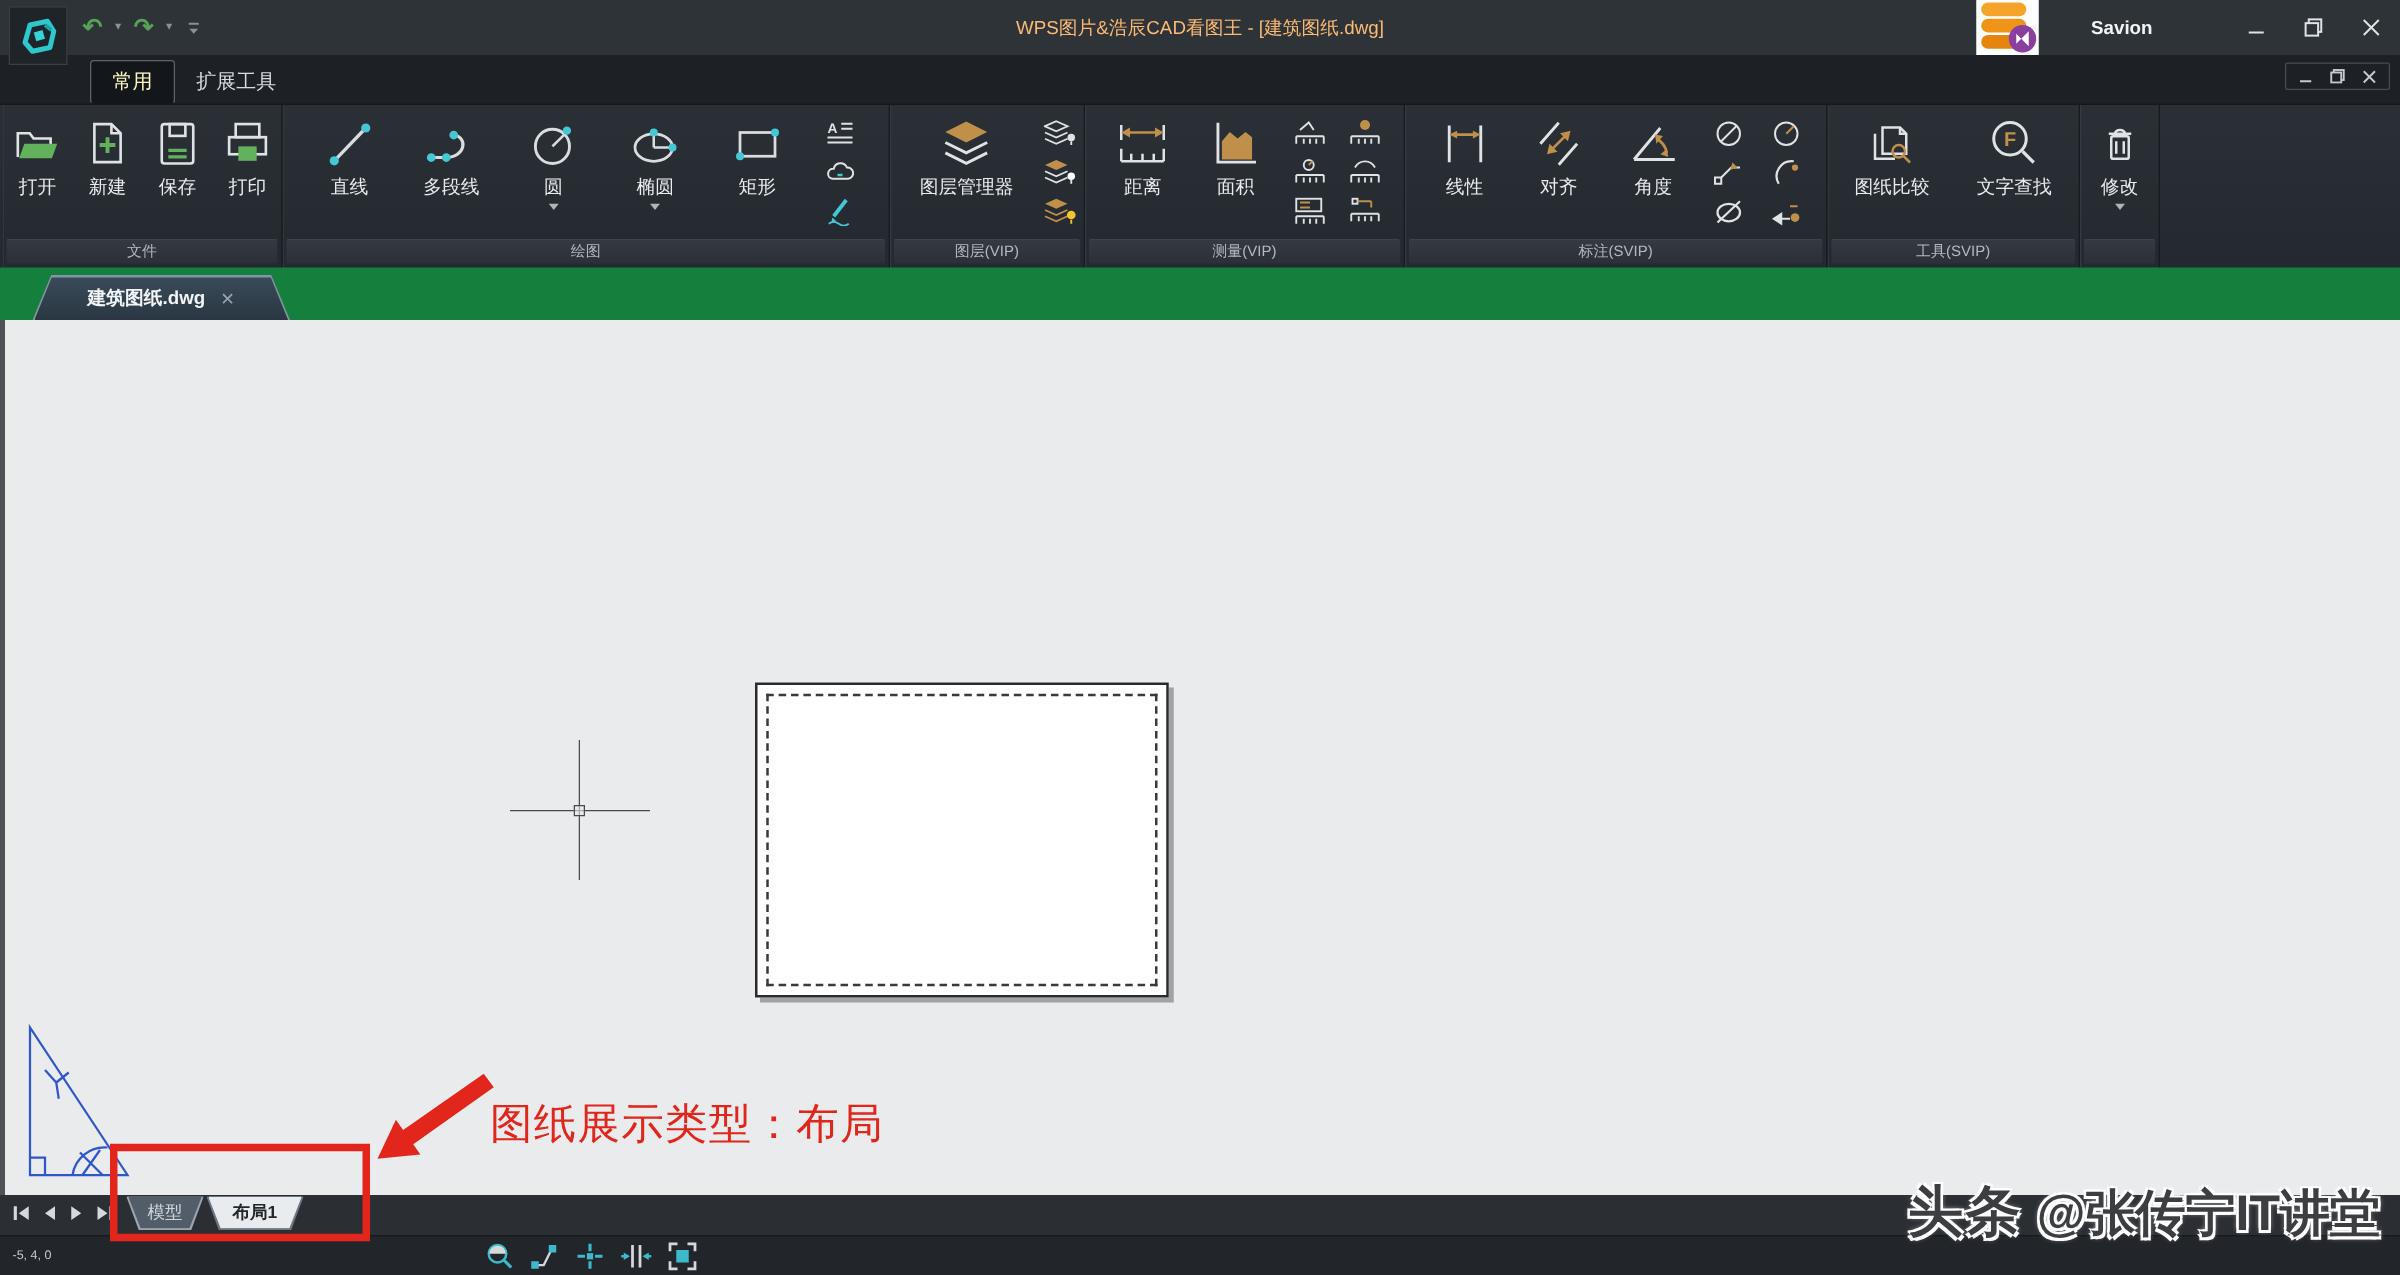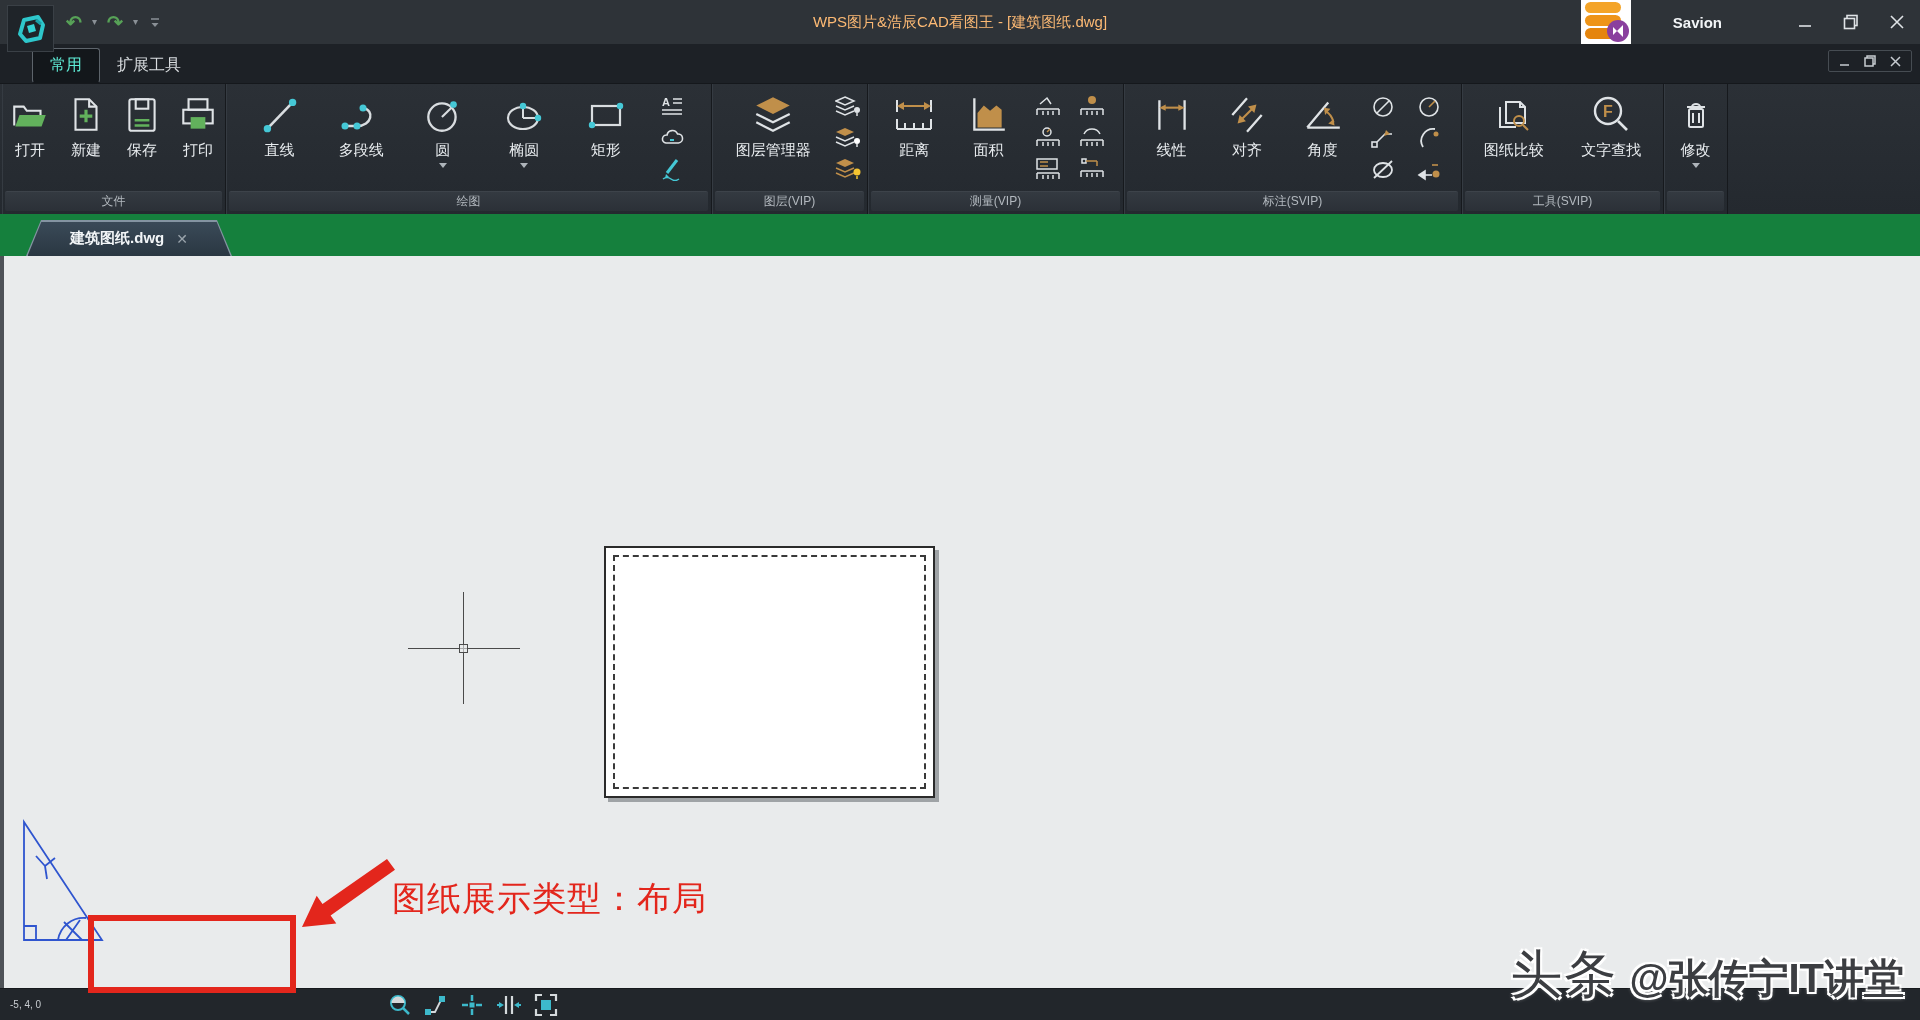--- a/index.html
+++ b/index.html
@@ -21,21 +21,21 @@
   .avatar .b2 { top:15px; background:#ee9418; }
   .avatar .b3 { top:28px; background:#e5850d; }
   .avatar .vs { position:absolute; right:2px; bottom:2px; width:22px; height:22px; border-radius:50%; background:#8a3f9e; display:flex; align-items:center; justify-content:center; }
   .username { color:#f2f5f7; font-weight:bold; font-size:15px; margin:0 60px 0 42px; }
   .winbtn { width:46px; height:44px; display:flex; align-items:center; justify-content:center; }
   .winbtn svg { stroke:#dfe3e6; stroke-width:1.6; fill:none; }
 
   
   .ribbon-tabs { height:40px; background:#1d2126; display:flex; align-items:center; position:relative; flex:0 0 auto; border-bottom:1px solid #15181c; }
   .rtab { font-size:16px; padding:6px 17px; color:#d8dcdf; margin-top:4px; }
-  .rtab.active { background:#13171b; border:1px solid #5d646b; border-bottom-color:#13171b; border-radius:3px; color:#5eead4; margin-left:32px; }
+  .rtab.active { background:#13171b; border:1px solid #5d646b; border-bottom-color:#13171b; border-radius:3px; color:#fef9c3; margin-left:72px; }
   .mini-ctrls { position:absolute; right:8px; top:6px; border:1px solid #464c52; border-radius:2px; display:flex; gap:14px; padding:4px 10px; align-items:center; }
   .mini-ctrls svg { stroke:#c6cbd0; stroke-width:1.5; fill:none; }
 
   
   .ribbon { height:130px; background:linear-gradient(#2b3036,#24292f); display:flex; flex:0 0 auto; padding:0 2px; }
   .rgroup { display:flex; flex-direction:column; border-right:1px solid #16191d; box-shadow:inset 1px 0 0 #353b42; }
   .rgroup-content { flex:1; display:flex; justify-content:space-evenly; align-items:flex-start; padding-top:6px; }
   .rgroup-label { height:20px; margin:1px 3px 3px; background:linear-gradient(#343a41,#2b3037); border-top:1px solid #3d434a; border-radius:2px; color:#b3b9bf; font-size:12px; display:flex; align-items:center; justify-content:center; }
   .g-file{width:224px} .g-draw{width:486px} .g-layer{width:156px} .g-measure{width:256px} .g-dim{width:338px} .g-tools{width:202px} .g-modify{width:64px}
   .g-spacer{flex:1; border-right:none; box-shadow:none;}
@@ -61,21 +61,21 @@
   .xhair-v { position:absolute; left:459px; top:336px; width:1px; height:112px; background:#4a4a4a; }
   .pickbox { position:absolute; left:455px; top:388px; width:9px; height:9px; border:1.5px solid #4a4a4a; background:rgba(233,235,236,.6); }
   .ucs { position:absolute; left:8px; top:562px; }
   .annot-text { position:absolute; left:388px; top:620px; font-size:34px; font-weight:normal; color:#e3261c; letter-spacing:1px; white-space:nowrap; }
   .annot-arrow { position:absolute; left:292px; top:603px; }
 
   
   .red-rect { position:absolute; left:88px; top:915px; width:208px; height:78px; border:6px solid #e3261c; z-index:40; pointer-events:none; }
   .watermark { position:absolute; right:16px; top:940px; z-index:60; color:#3c3e42; font-weight:bold; font-size:40px; white-space:nowrap;
     text-shadow:-2px -2px 0 #fff, 2px -2px 0 #fff, -2px 2px 0 #fff, 2px 2px 0 #fff, 0 0 5px #fff; }
-  .watermark .brand { font-weight:400; font-size:52px; letter-spacing:2px; }
+  .watermark .brand { font-weight:700; font-size:44px; letter-spacing:2px; }
 
   
   .bottomstrip { height:32px; background:#2b2f34; display:flex; align-items:flex-start; flex:0 0 auto; position:relative; }
   .navbtns { display:flex; gap:9px; align-items:center; margin:8px 10px 0 10px; }
   .sheettab-outer { height:27px; margin-top:1px; position:relative; }
   .st-shape { clip-path:polygon(0 0, 100% 0, calc(100% - 10px) 100%, 10px 100%); }
   .tab-model-outer { width:62px; background:#9aa5b0; }
   .tab-model-inner { position:absolute; inset:0 1.5px 1.5px 1.5px; background:#525d69; display:flex; align-items:center; justify-content:center; color:#ced5db; font-size:14px; }
   .tab-layout-outer { width:78px; background:#6a7580; margin-left:2px; }
   .tab-layout-inner { position:absolute; inset:0 1.5px 1.5px 1.5px; background:#e9ecee; display:flex; align-items:center; justify-content:center; color:#23272b; font-size:14px; font-weight:bold; }
@@ -556,20 +556,44 @@
       </g>
     </svg>
 
     <div class="annot-text">图纸展示类型：布局</div>
 
     <svg class="annot-arrow" width="104" height="78" viewBox="0 0 104 78">
       <polygon points="91,0 26.5,45 20.7,36.8 6,68 40.3,64.6 34.6,56.4 99,10.7" fill="#e3261c"></polygon>
     </svg>
   </div>
 
+  <div class="bottomstrip">
+    <div class="navbtns">
+      <svg width="15" height="13" viewBox="0 0 15 13">
+          <rect x="1" y="1" width="2.5" height="11" fill="#d5d9dc"></rect>
+          <polygon points="13,1 13,12 5,6.5" fill="#d5d9dc"></polygon>
+        </svg>
+      <svg width="12" height="13" viewBox="0 0 12 13">
+          <polygon points="10,1 10,12 2,6.5" fill="#d5d9dc"></polygon>
+        </svg>
+      <svg width="12" height="13" viewBox="0 0 12 13">
+          <polygon points="2,1 2,12 10,6.5" fill="#d5d9dc"></polygon>
+        </svg>
+      <svg width="15" height="13" viewBox="0 0 15 13">
+          <polygon points="2,1 2,12 10,6.5" fill="#d5d9dc"></polygon>
+          <rect x="11.5" y="1" width="2.5" height="11" fill="#d5d9dc"></rect>
+        </svg>
+    </div>
+    <div class="sheettab-outer st-shape tab-model-outer">
+      <div class="tab-model-inner st-shape">模型</div>
+    </div>
+    <div class="sheettab-outer st-shape tab-layout-outer">
+      <div class="tab-layout-inner st-shape">布局1</div>
+    </div>
+  </div>
 
   <div class="statusbar">
     <span class="coords">-5, 4, 0</span>
     <div class="sb-icons">
       <svg width="24" height="24" viewBox="0 0 24 24">
         <circle cx="10" cy="10" r="7" fill="none" stroke="#3db9cb" stroke-width="2"></circle>
         <path d="M3.5 10 A6.5 6.5 0 0 1 16.5 10 Z" fill="#e9ebec" opacity="0.9"></path>
         <path d="M15 15 L21 21" stroke="#3db9cb" stroke-width="2.5"></path>
       </svg>
       <svg width="24" height="24" viewBox="0 0 24 24">

